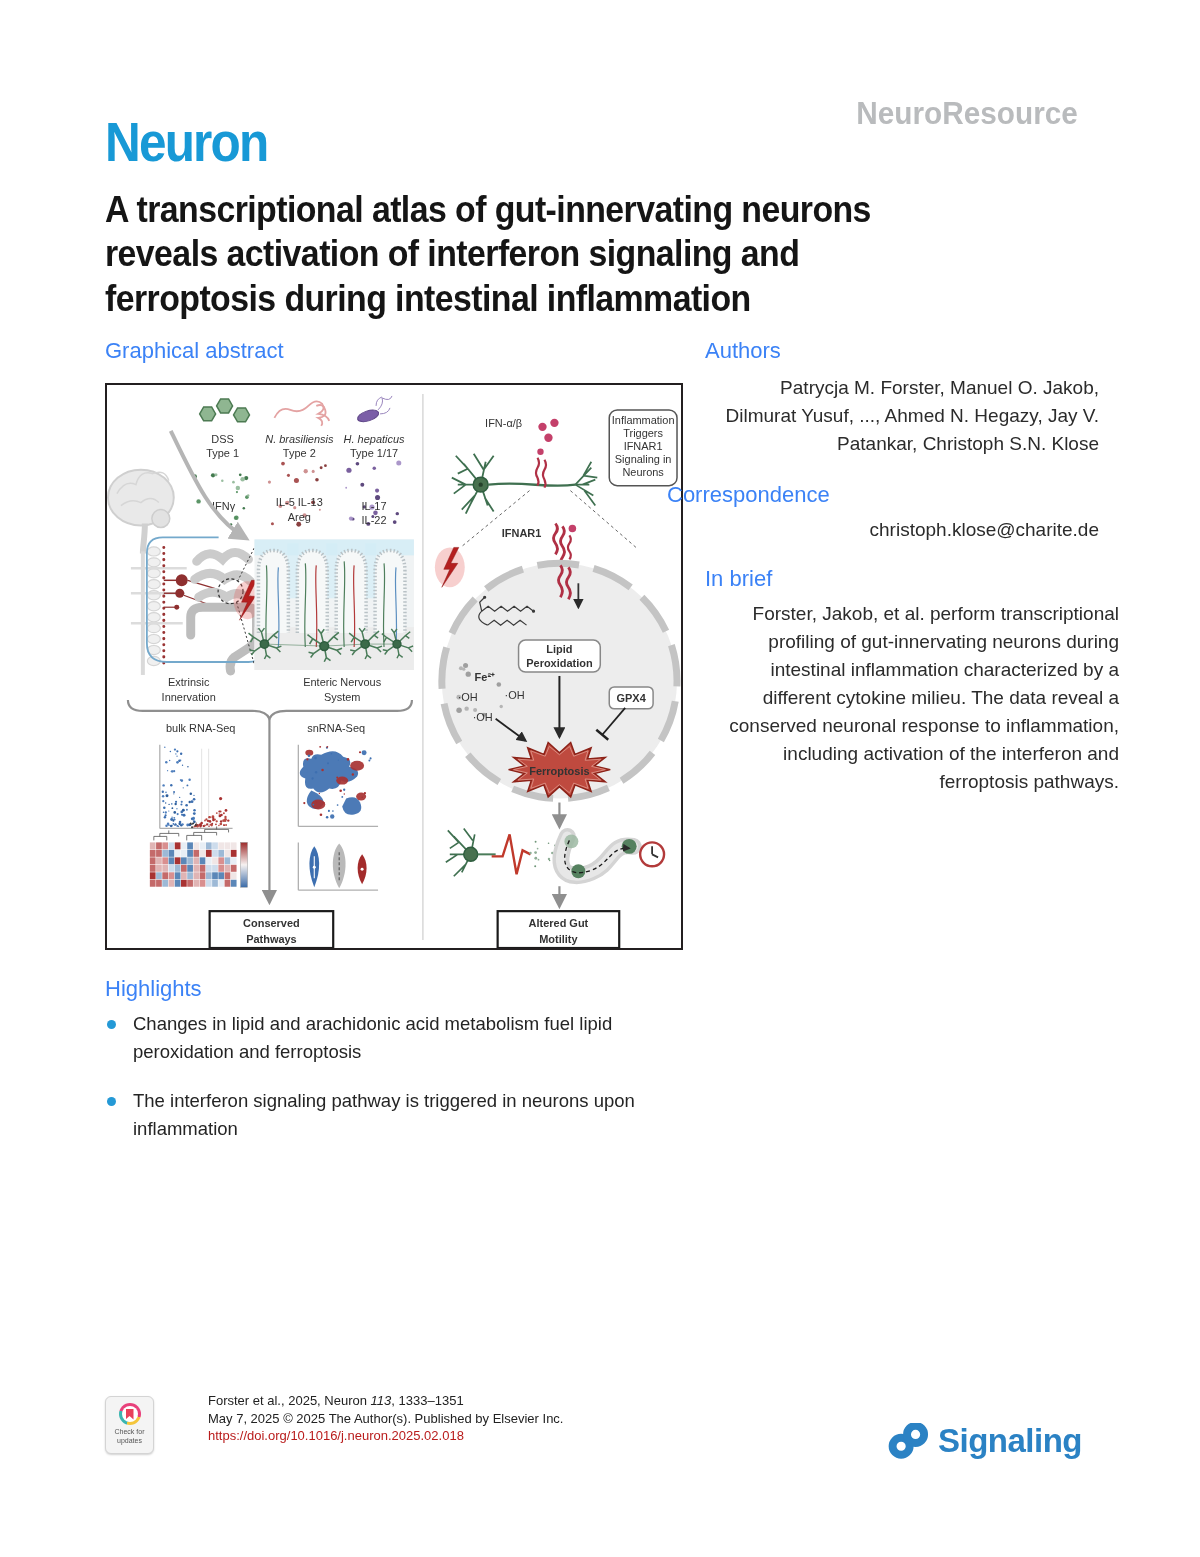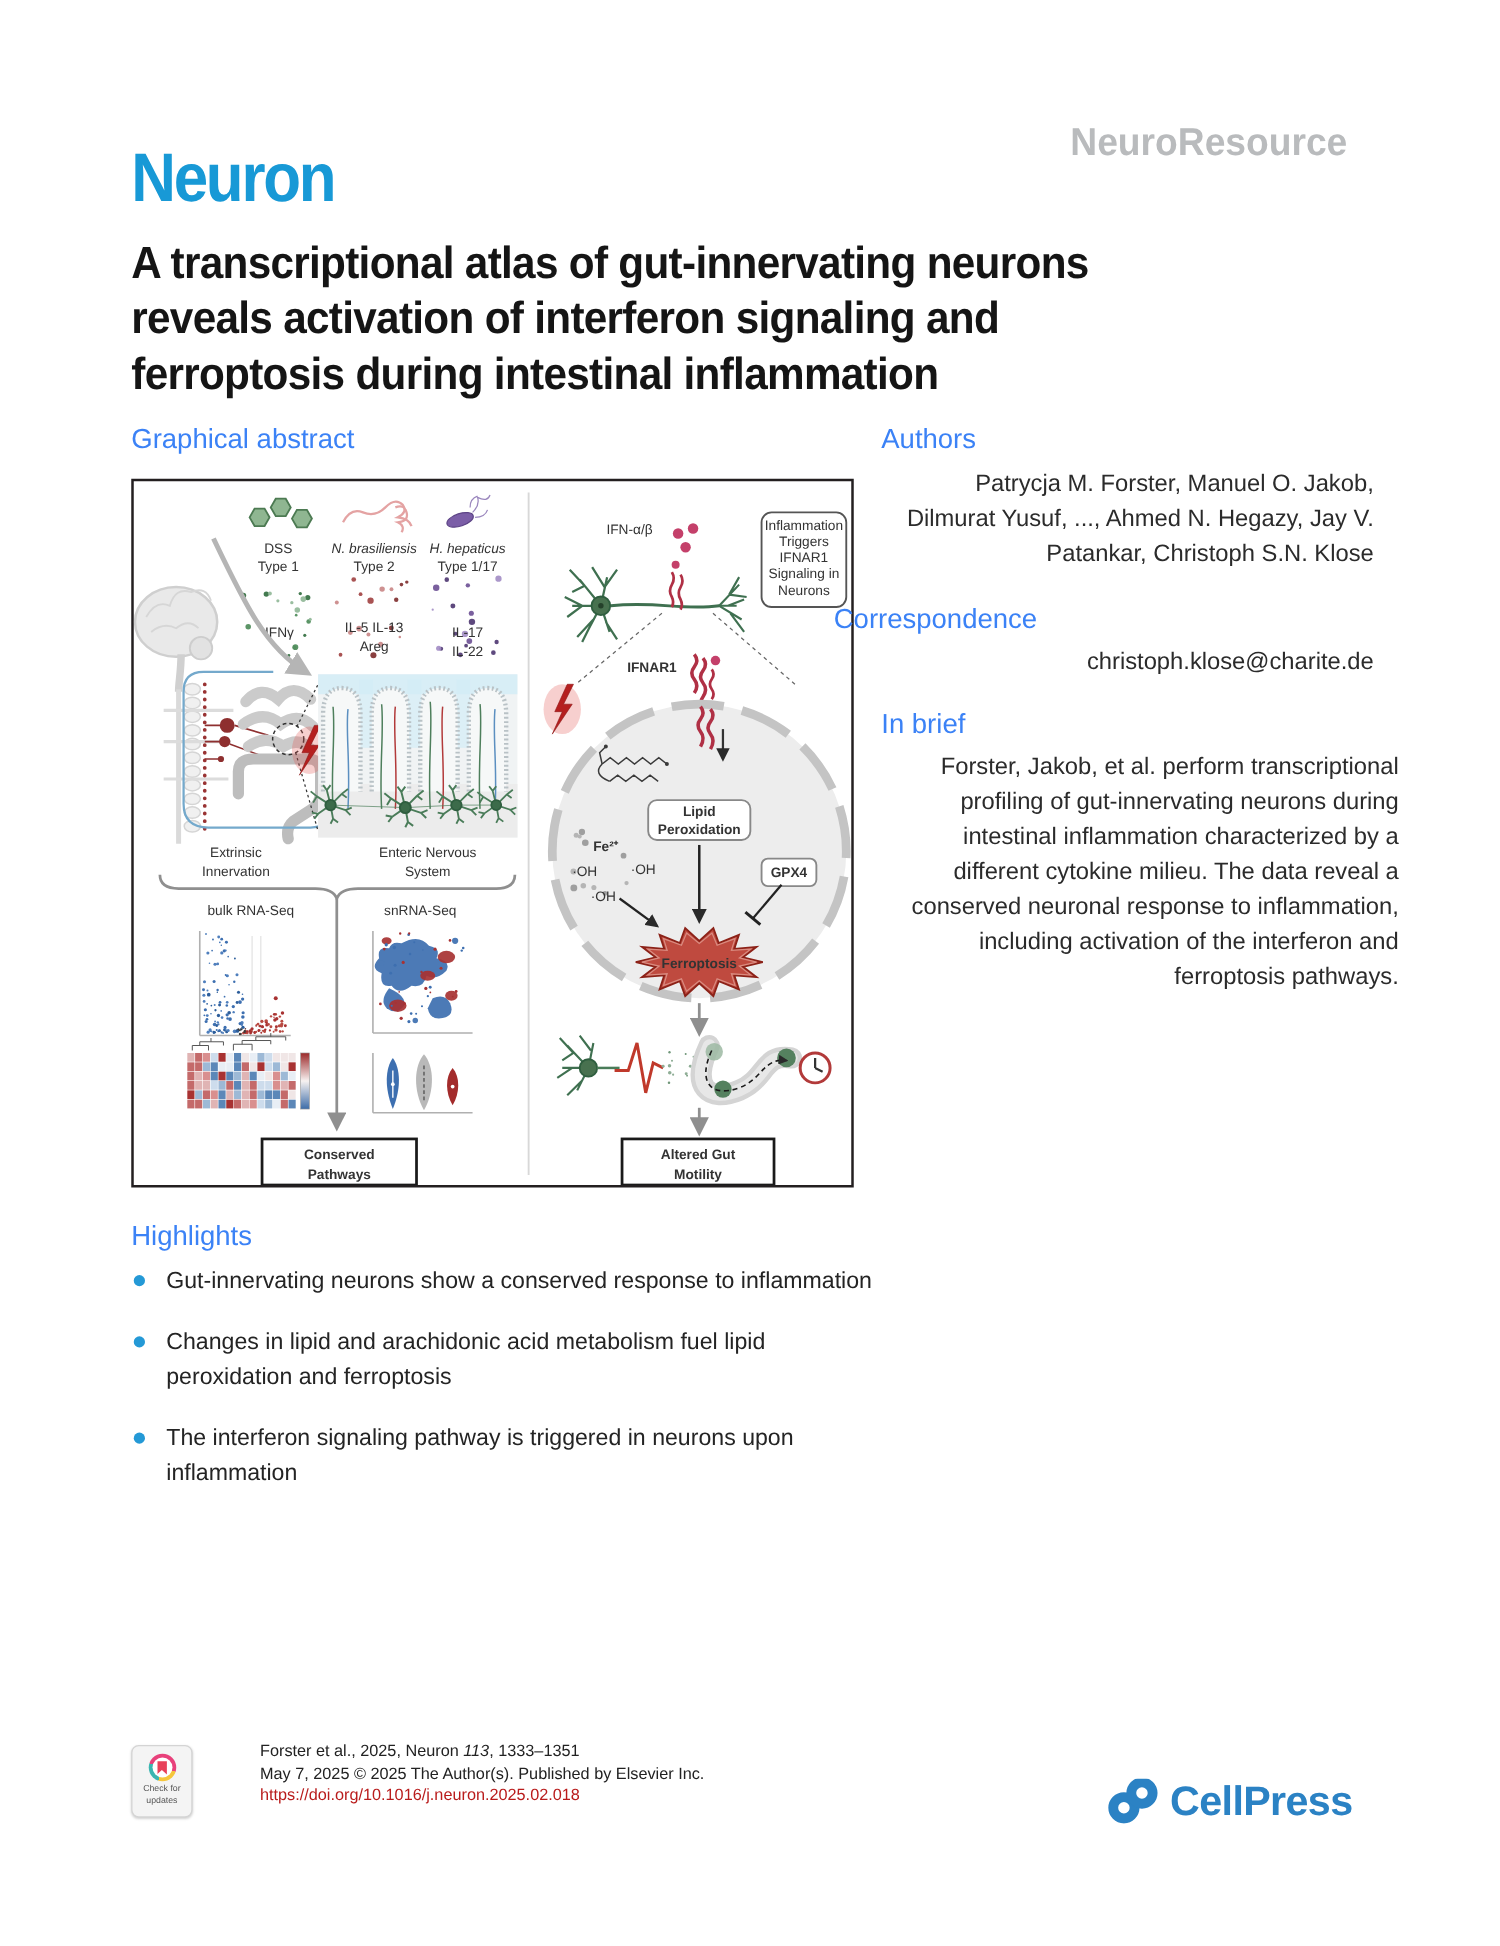--- a/index.html
+++ b/index.html
@@ -795,24 +795,20 @@
   <h2 class="h-blue" style="left:667px;top:482px;">Correspondence</h2>
   <p class="rp" style="left:705px;top:516px;">christoph.klose@charite.de</p>
 
   <h2 class="h-blue" style="left:705px;top:566px;">In brief</h2>
   <p class="rp" style="left:705px;top:600px;margin-left:20px;">Forster, Jakob, et al. perform transcriptional profiling of gut-innervating neurons during intestinal inflammation characterized by a different cytokine milieu. The data reveal a conserved neuronal response to inflammation, including activation of the interferon and ferroptosis pathways.</p>
 
   <h2 class="h-blue" style="left:105px;top:976px;">Highlights</h2>
   <div class="hl-list">
     <div class="hl-item">
       <span class="hl-dot"></span>
-      <span class="hl-text">Gut-innervating neurons show a conserved response to inflammation</span>
-    </div>
-    <div class="hl-item">
-      <span class="hl-dot"></span>
       <span class="hl-text">Changes in lipid and arachidonic acid metabolism fuel lipid peroxidation and ferroptosis</span>
     </div>
     <div class="hl-item">
       <span class="hl-dot"></span>
       <span class="hl-text">The interferon signaling pathway is triggered in neurons upon inflammation</span>
     </div>
   </div>
 
   <div class="badge">
     <div class="badge-ring">
@@ -832,16 +828,16 @@
     <div><a href="#">https://doi.org/10.1016/j.neuron.2025.02.018</a></div>
   </div>
 
   <div class="cellpress">
     <svg width="42" height="36" viewBox="0 0 32 26">
       <g fill="none" stroke="#2b82c4" stroke-width="6">
         <circle cx="10" cy="17" r="6.5"></circle>
         <circle cx="21" cy="8" r="6.5"></circle>
       </g>
     </svg>
-    <span class="cp-text">CellPress</span>
+    <span class="cp-text">Signaling</span>
   </div>
 
 </div>
 
 </body></html>

